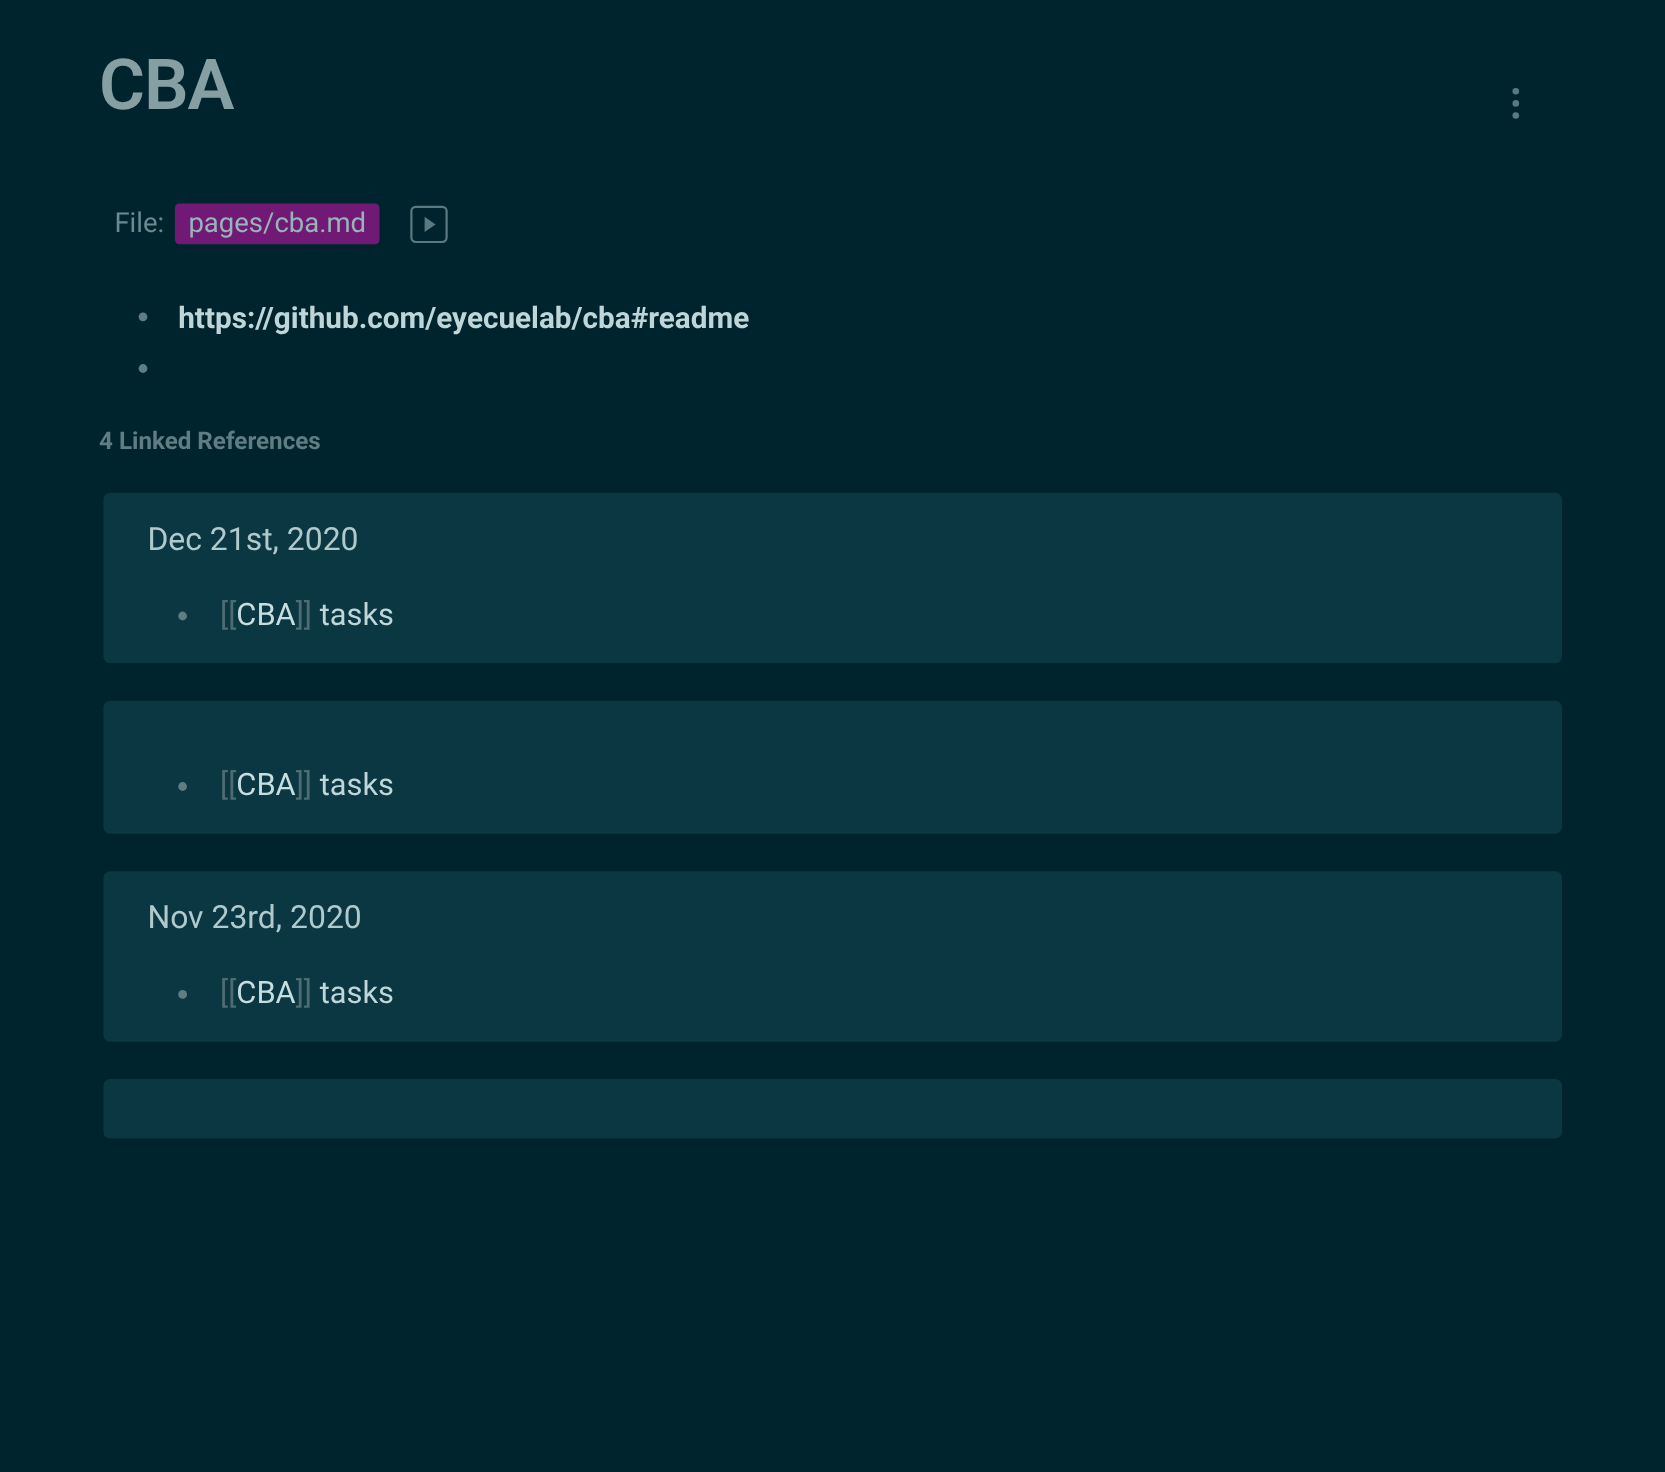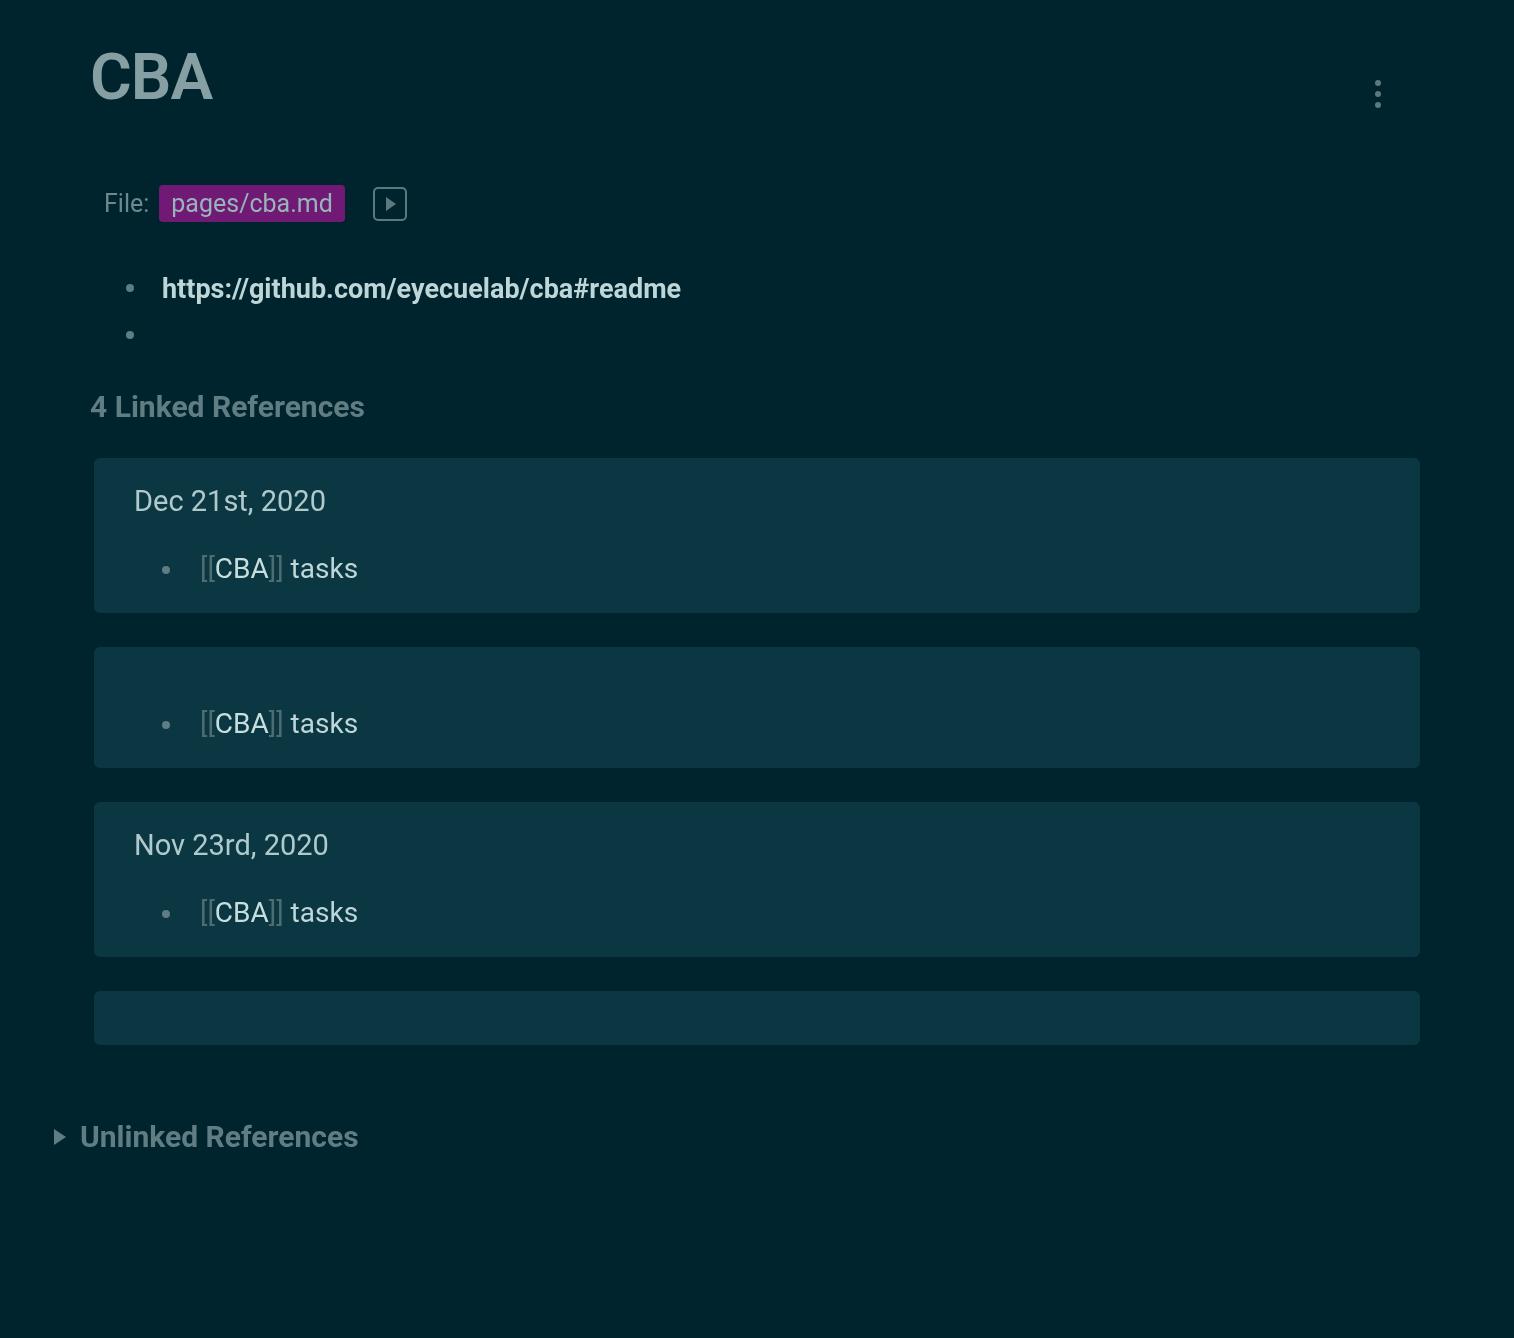--- a/index.html
+++ b/index.html
@@ -76,21 +76,21 @@
     content: '';
     position: absolute;
     left: 0; top: 18px;
     width: 8px; height: 8px;
     border-radius: 50%;
     background: #5f7d82;
   }
   .section-heading {
     margin-top: 76px;
     margin-left: 0;
-    font-size: 30px;
+    font-size: 22px;
     font-weight: 700;
     color: #607d83;
   }
   .ref-card {
     background: #0a3742;
     border-radius: 6px;
     margin-top: 34px;
     padding: 26px 40px 28px 40px;
     margin-left: 4px;
     margin-right: 4px;
@@ -193,17 +193,13 @@
     <ul class="ref-list">
       <li>
         <span class="link-bracket">[[</span><span class="link-name">CBA</span><span class="link-bracket">]]</span><span class="link-suffix"> tasks</span>
       </li>
     </ul>
   </div>
 
   <div class="ref-card">
   </div>
 
-  <div class="unlinked-row">
-    <div class="disclosure"></div>
-    <div class="unlinked-label">Unlinked References</div>
-  </div>
 </div>
 
 </body></html>

